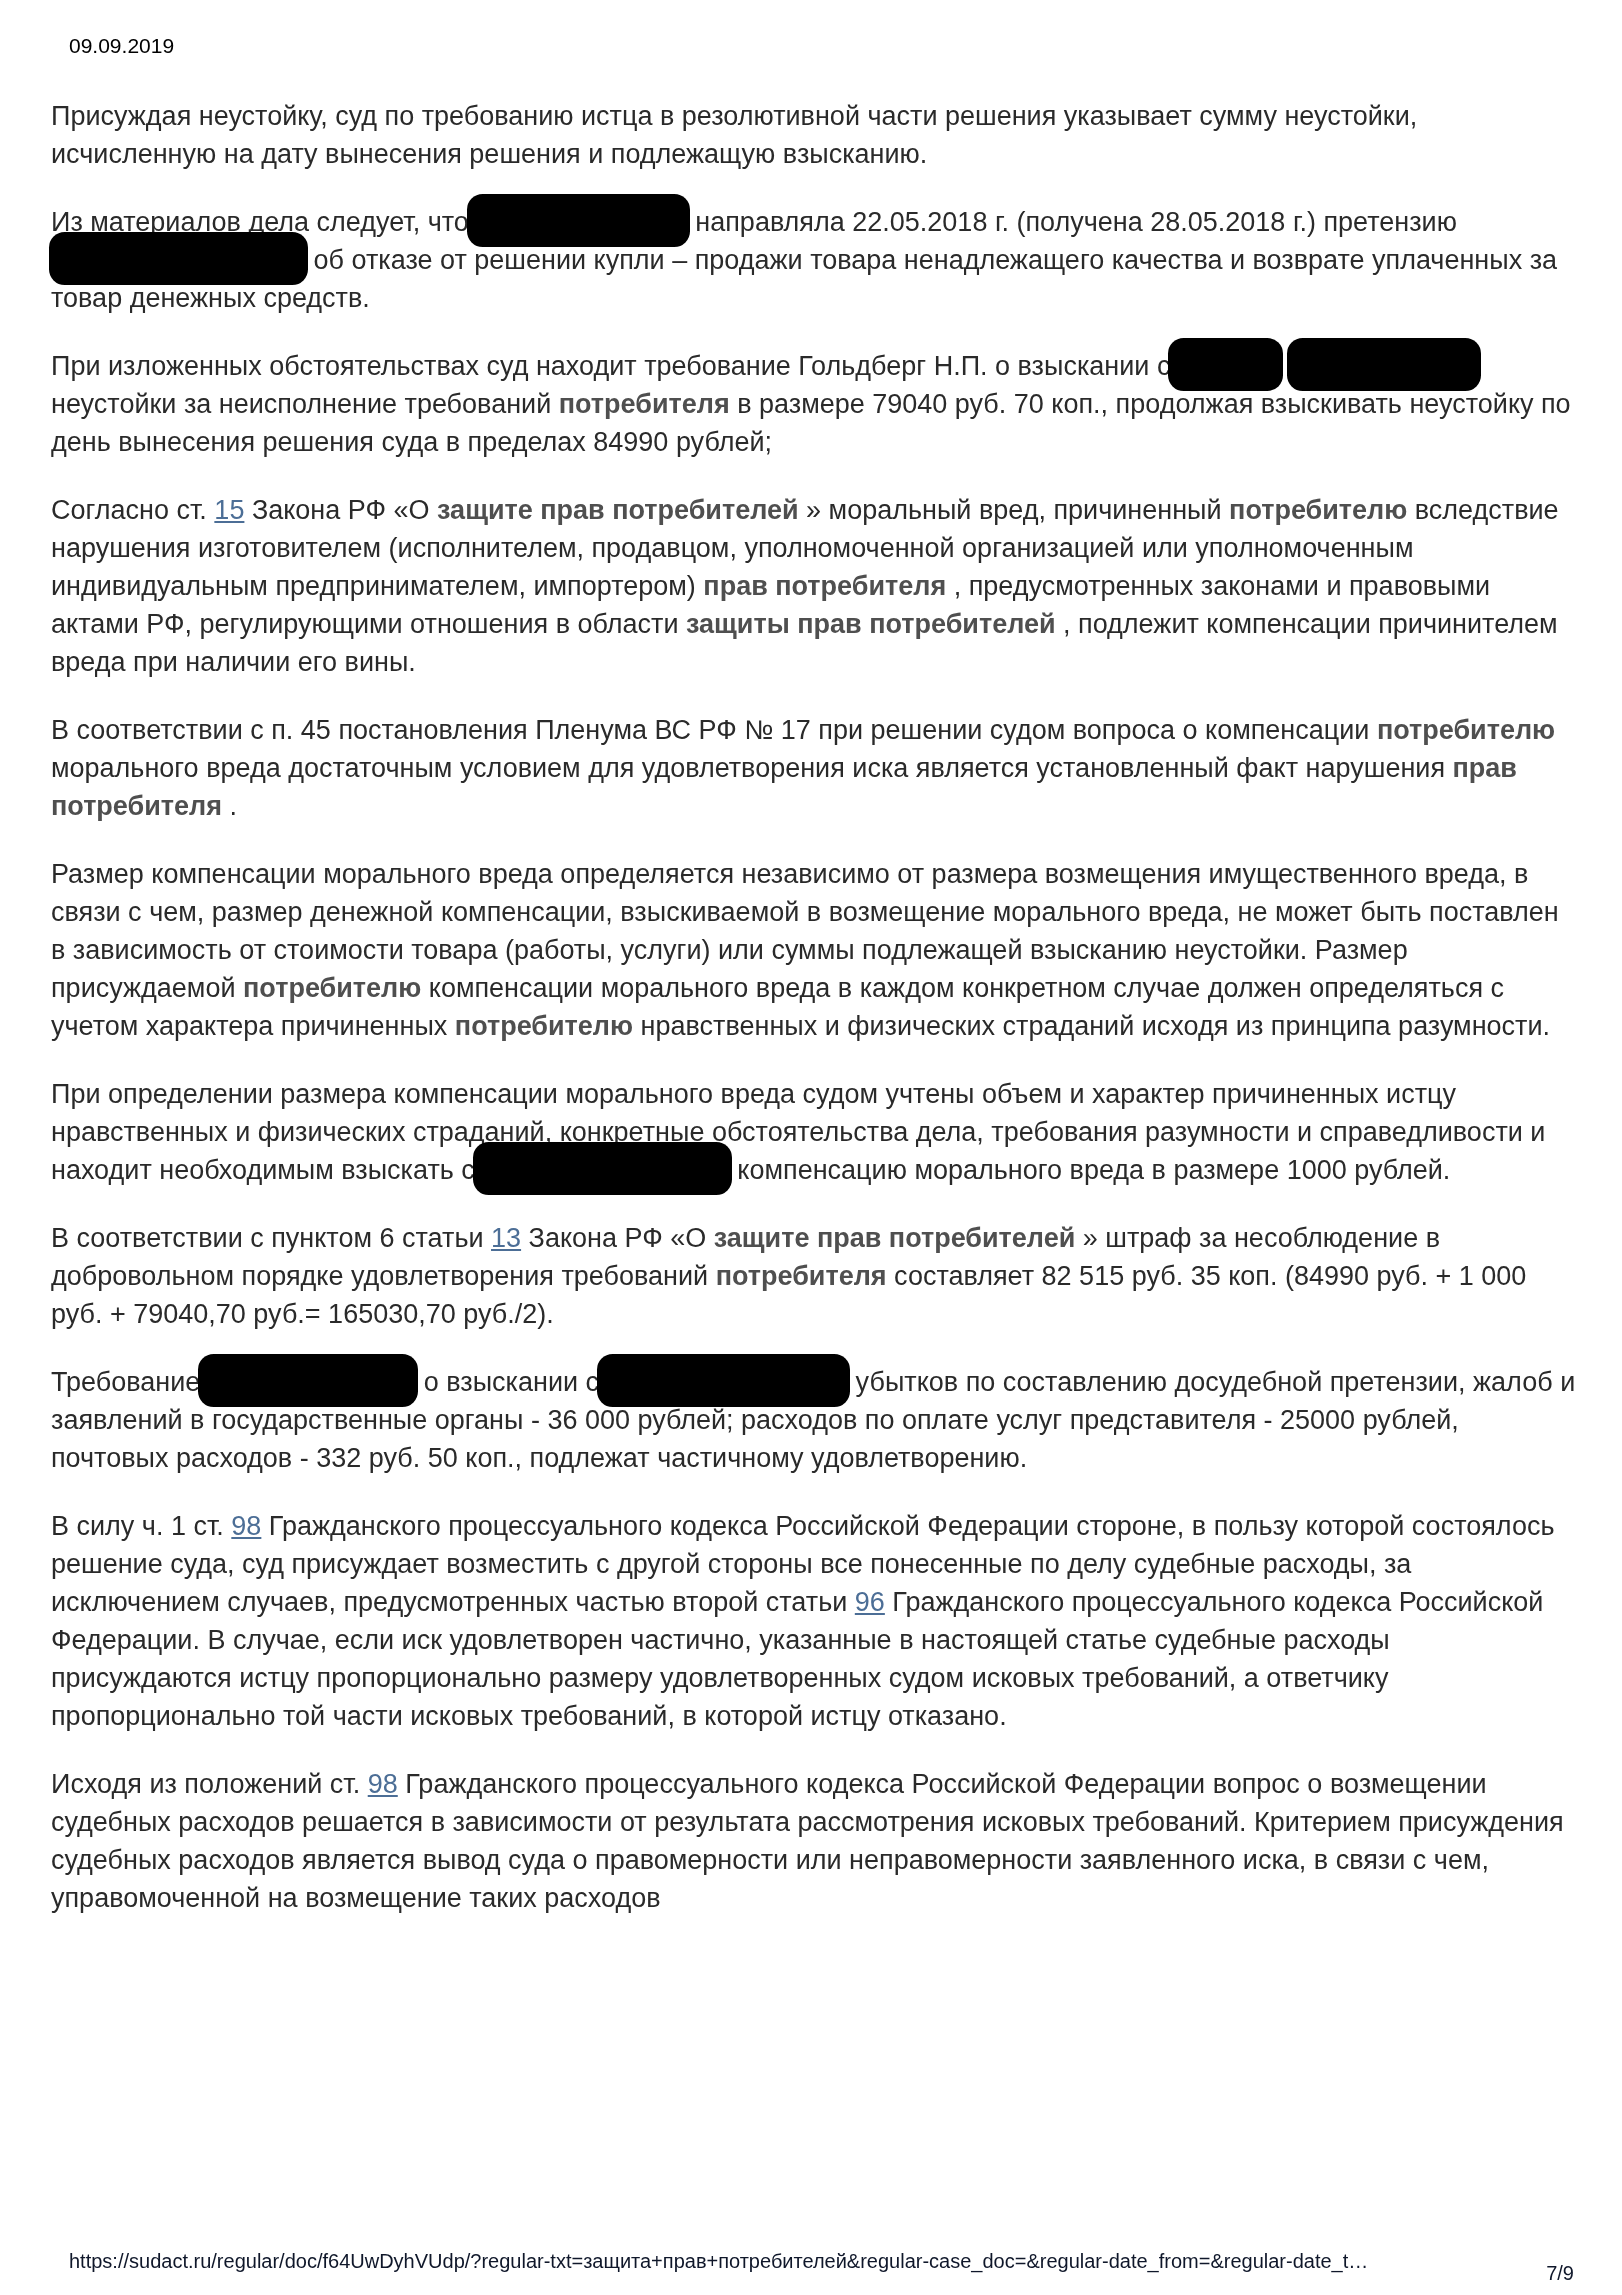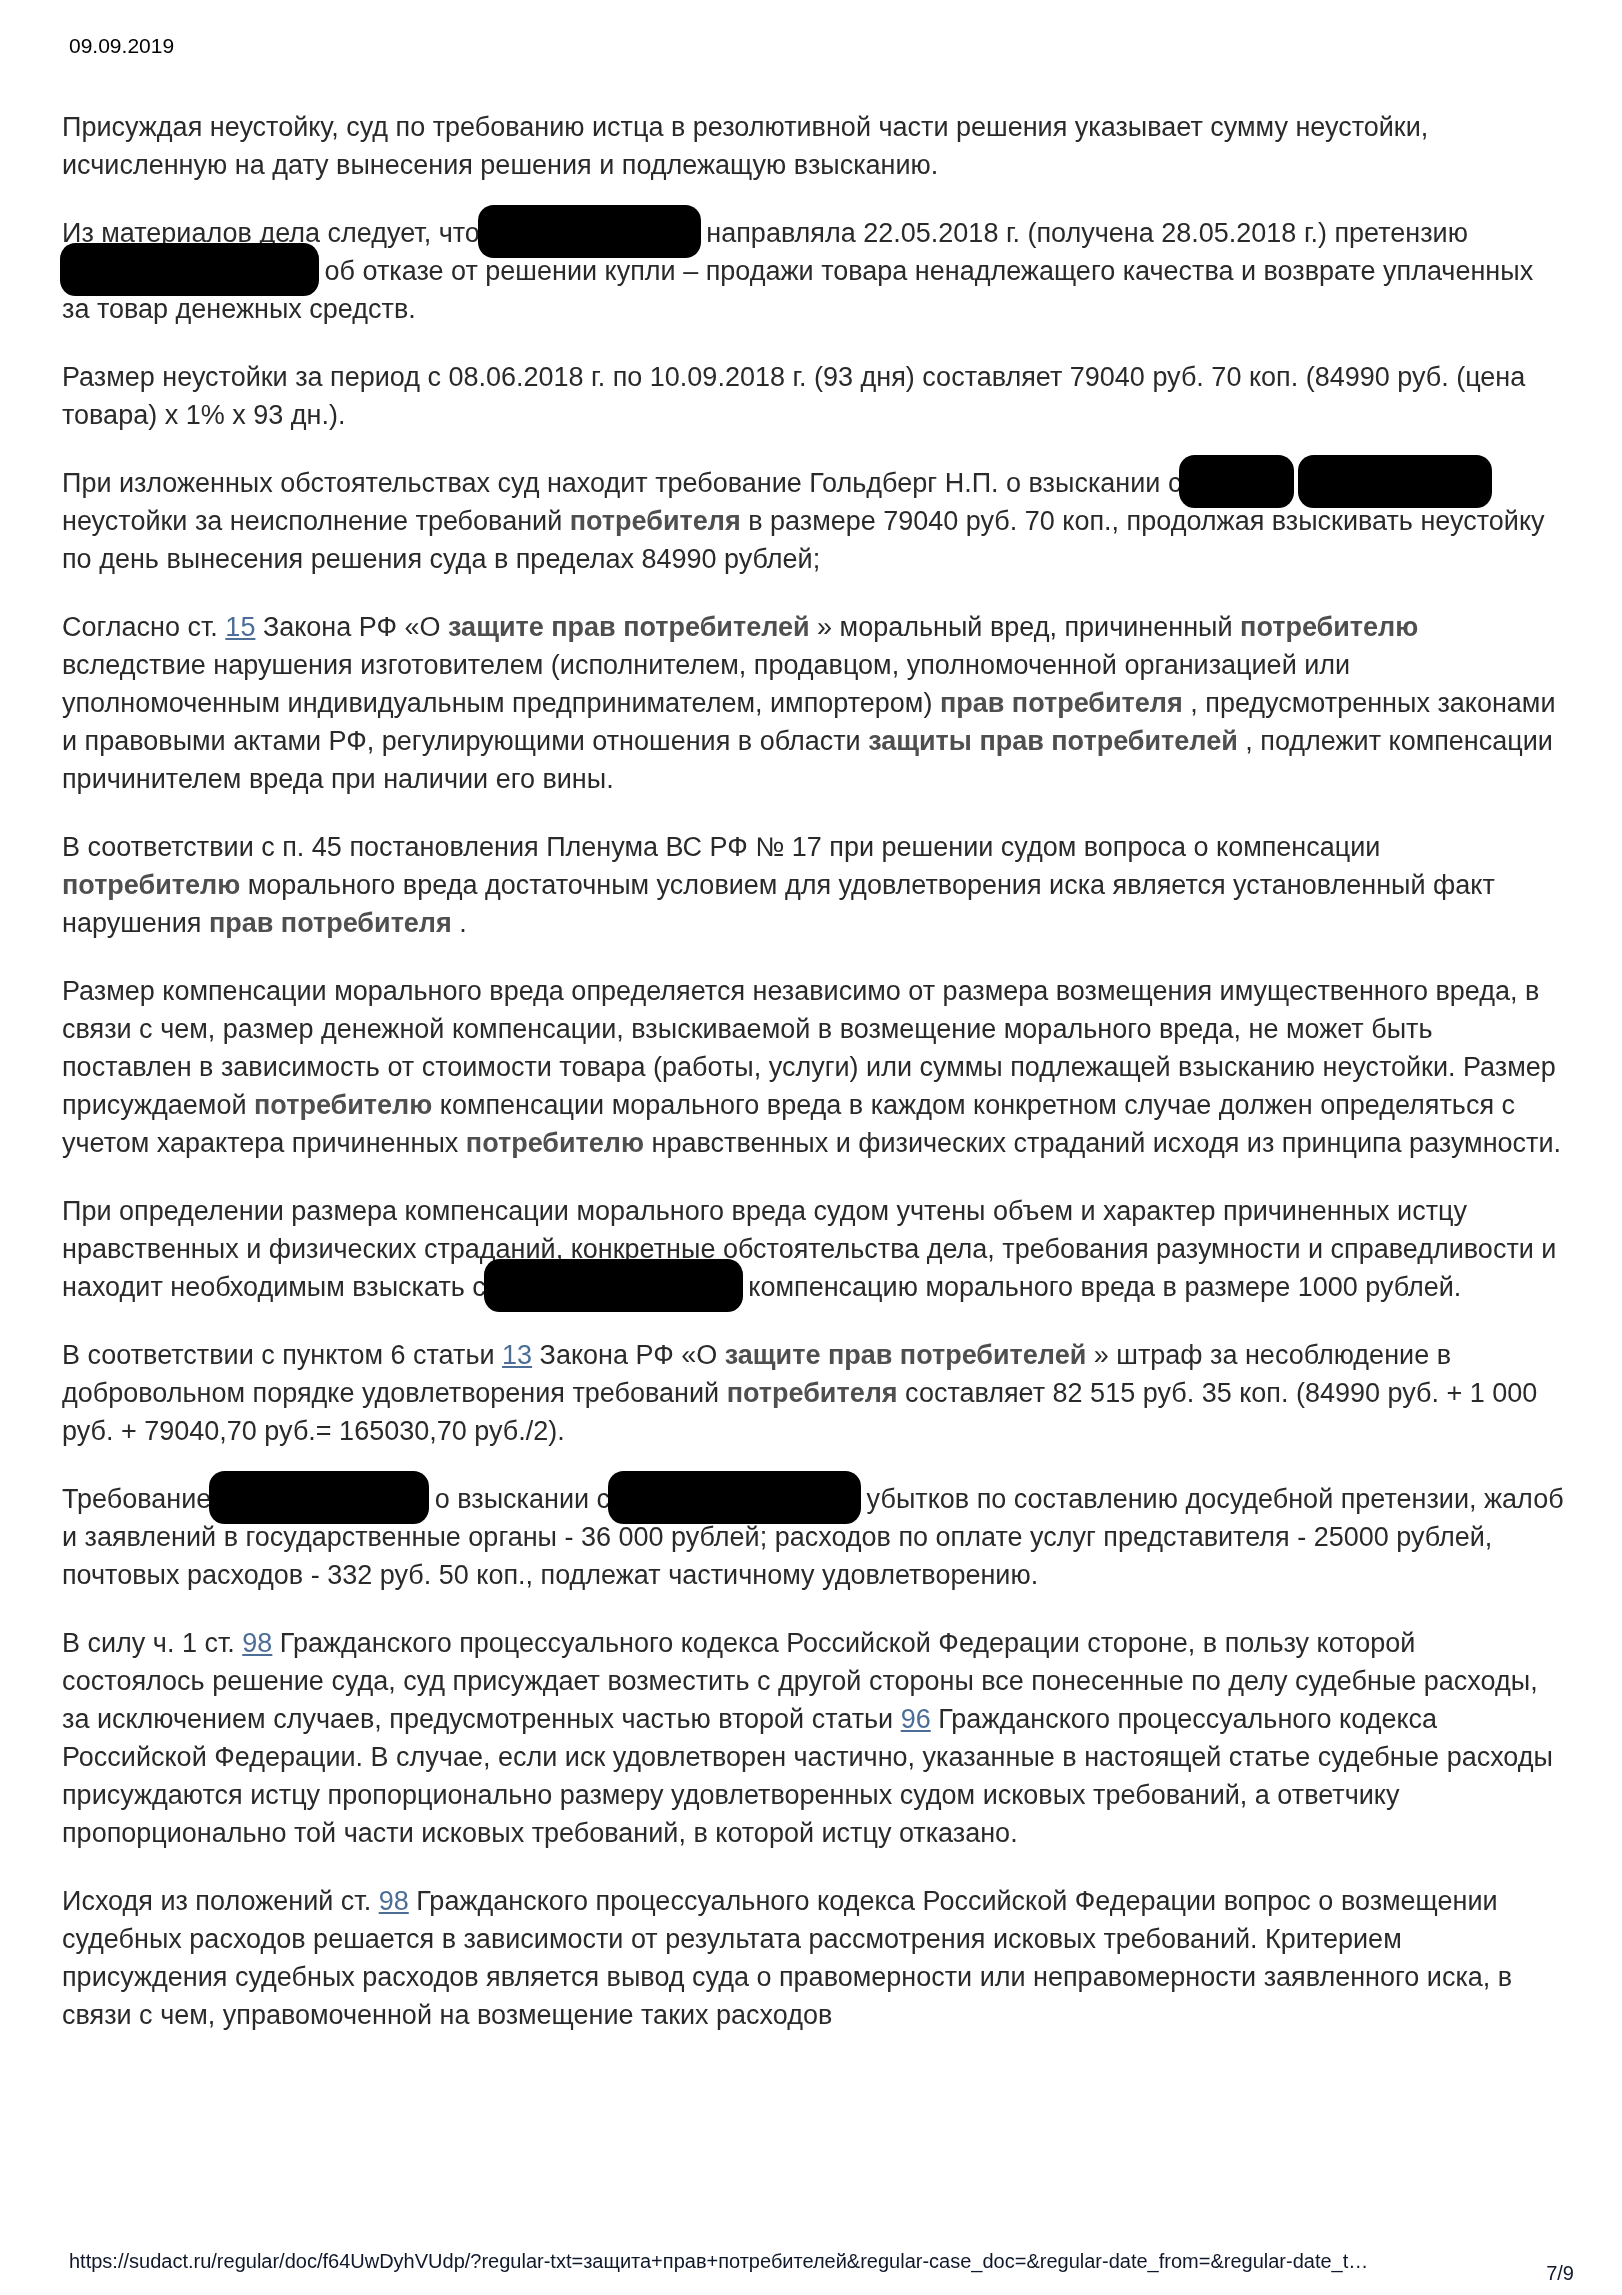--- a/index.html
+++ b/index.html
@@ -29,21 +29,21 @@
   
   .doc {
     position: absolute;
     top: 97px; left: 51px;
     width: 1525px;
     font-size: 27px;
     line-height: 38px;
     color: var(--body-text, #2a2a2a);
     text-align: left;
   }
-  .doc p { margin: 11px; }
+  .doc p { margin: 0; }
   .doc p + p { margin-top: 30px; }
   .hl { font-weight: bold; color: var(--hl-text, #4f4f4f); }
   .lnk { color: var(--link, #4c6e96); text-decoration: underline; cursor: pointer; }
   .redact {
     display: inline-block;
     position: relative;
     height: 34px;
     vertical-align: -6.5px;
     background: var(--redaction, #000);
     border-radius: 9.2px;
@@ -77,21 +77,20 @@
 
 <div class="page">
 
   <div class="hdr">
     <span class="hdr-date">09.09.2019</span>
   </div>
 
   <div class="doc" id="doc-body">
       <p><span>Присуждая неустойку, суд по требованию истца в резолютивной части решения указывает сумму неустойки, исчисленную на дату вынесения решения и подлежащую взысканию.</span></p>
       <p><span>Из материалов дела следует, что</span><span class="redact" style="width: 219px;"></span><span> направляла 22.05.2018 г. (получена 28.05.2018 г.) претензию</span><span class="redact" style="width: 255px;"></span><span> об отказе от решении купли – продажи товара ненадлежащего качества и возврате уплаченных за товар денежных средств.</span></p>
-      <p><span>Размер неустойки за период с 08.06.2018 г. по 10.09.2018 г. (93 дня) составляет 79040 руб. 70 коп. (84990 руб. (цена товара) х 1% х 93 дн.).</span></p>
       <p><span>При изложенных обстоятельствах суд находит требование Гольдберг Н.П. о взыскании с</span><span class="redact" style="width: 111px;"></span><span> </span><span class="redact" style="width: 190px;"></span><span> неустойки за неисполнение требований </span><b class="hl">потребителя</b><span> в размере 79040 руб. 70 коп., продолжая взыскивать неустойку по день вынесения решения суда в пределах 84990 рублей;</span></p>
       <p><span>Согласно ст. </span><a class="lnk" href="#">15</a><span> Закона РФ «О </span><b class="hl">защите прав потребителей</b><span> » моральный вред, причиненный </span><b class="hl">потребителю</b><span> вследствие нарушения изготовителем (исполнителем, продавцом, уполномоченной организацией или уполномоченным индивидуальным предпринимателем, импортером) </span><b class="hl">прав потребителя</b><span> , предусмотренных законами и правовыми актами РФ, регулирующими отношения в области </span><b class="hl">защиты прав потребителей</b><span> , подлежит компенсации причинителем вреда при наличии его вины.</span></p>
       <p><span>В соответствии с п. 45 постановления Пленума ВС РФ № 17 при решении судом вопроса о компенсации </span><b class="hl">потребителю</b><span> морального вреда достаточным условием для удовлетворения иска является установленный факт нарушения </span><b class="hl">прав потребителя</b><span> .</span></p>
       <p><span>Размер компенсации морального вреда определяется независимо от размера возмещения имущественного вреда, в связи с чем, размер денежной компенсации, взыскиваемой в возмещение морального вреда, не может быть поставлен в зависимость от стоимости товара (работы, услуги) или суммы подлежащей взысканию неустойки. Размер присуждаемой </span><b class="hl">потребителю</b><span> компенсации морального вреда в каждом конкретном случае должен определяться с учетом характера причиненных </span><b class="hl">потребителю</b><span> нравственных и физических страданий исходя из принципа разумности.</span></p>
       <p><span>При определении размера компенсации морального вреда судом учтены объем и характер причиненных истцу нравственных и физических страданий, конкретные обстоятельства дела, требования разумности и справедливости и находит необходимым взыскать с</span><span class="redact" style="width: 255px;"></span><span> компенсацию морального вреда в размере 1000 рублей.</span></p>
       <p><span>В соответствии с пунктом 6 статьи </span><a class="lnk" href="#">13</a><span> Закона РФ «О </span><b class="hl">защите прав потребителей</b><span> » штраф за несоблюдение в добровольном порядке удовлетворения требований </span><b class="hl">потребителя</b><span> составляет 82 515 руб. 35 коп. (84990 руб. + 1 000 руб. + 79040,70 руб.= 165030,70 руб./2).</span></p>
       <p><span>Требование</span><span class="redact" style="width: 216px;"></span><span> о взыскании с</span><span class="redact" style="width: 249px;"></span><span> убытков по составлению досудебной претензии, жалоб и заявлений в государственные органы - 36 000 рублей; расходов по оплате услуг представителя - 25000 рублей, почтовых расходов - 332 руб. 50 коп., подлежат частичному удовлетворению.</span></p>
       <p><span>В силу ч. 1 ст. </span><a class="lnk" href="#">98</a><span> Гражданского процессуального кодекса Российской Федерации стороне, в пользу которой состоялось решение суда, суд присуждает возместить с другой стороны все понесенные по делу судебные расходы, за исключением случаев, предусмотренных частью второй статьи </span><a class="lnk" href="#">96</a><span> Гражданского процессуального кодекса Российской Федерации. В случае, если иск удовлетворен частично, указанные в настоящей статье судебные расходы присуждаются истцу пропорционально размеру удовлетворенных судом исковых требований, а ответчику пропорционально той части исковых требований, в которой истцу отказано.</span></p>
       <p><span>Исходя из положений ст. </span><a class="lnk" href="#">98</a><span> Гражданского процессуального кодекса Российской Федерации вопрос о возмещении судебных расходов решается в зависимости от результата рассмотрения исковых требований. Критерием присуждения судебных расходов является вывод суда о правомерности или неправомерности заявленного иска, в связи с чем, управомоченной на возмещение таких расходов</span></p>
     </div>

